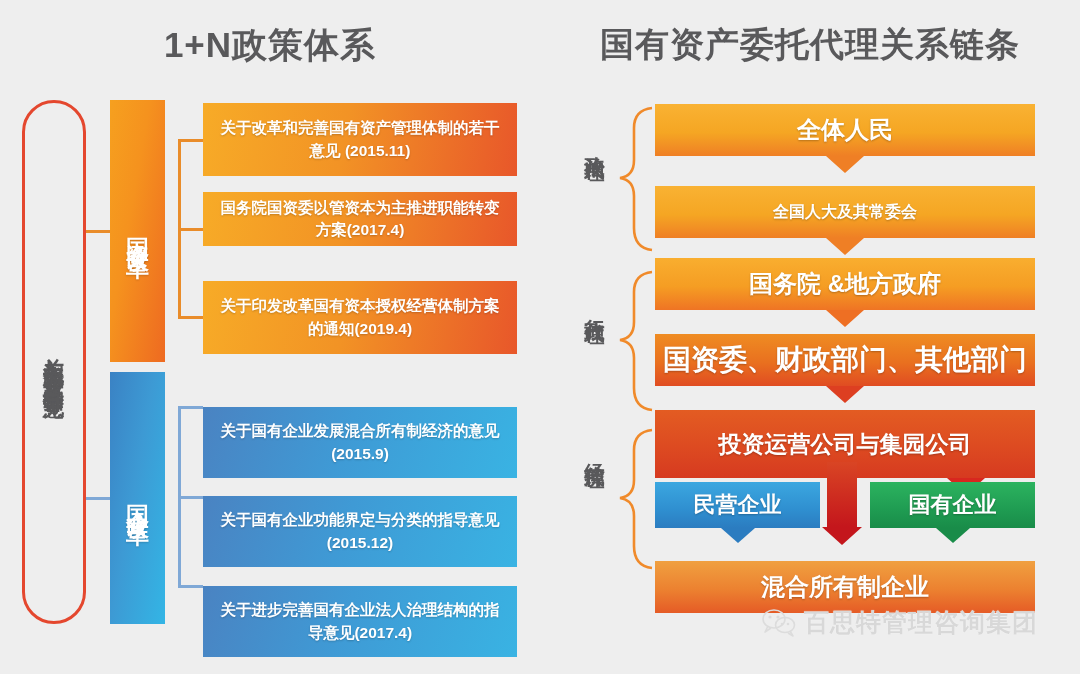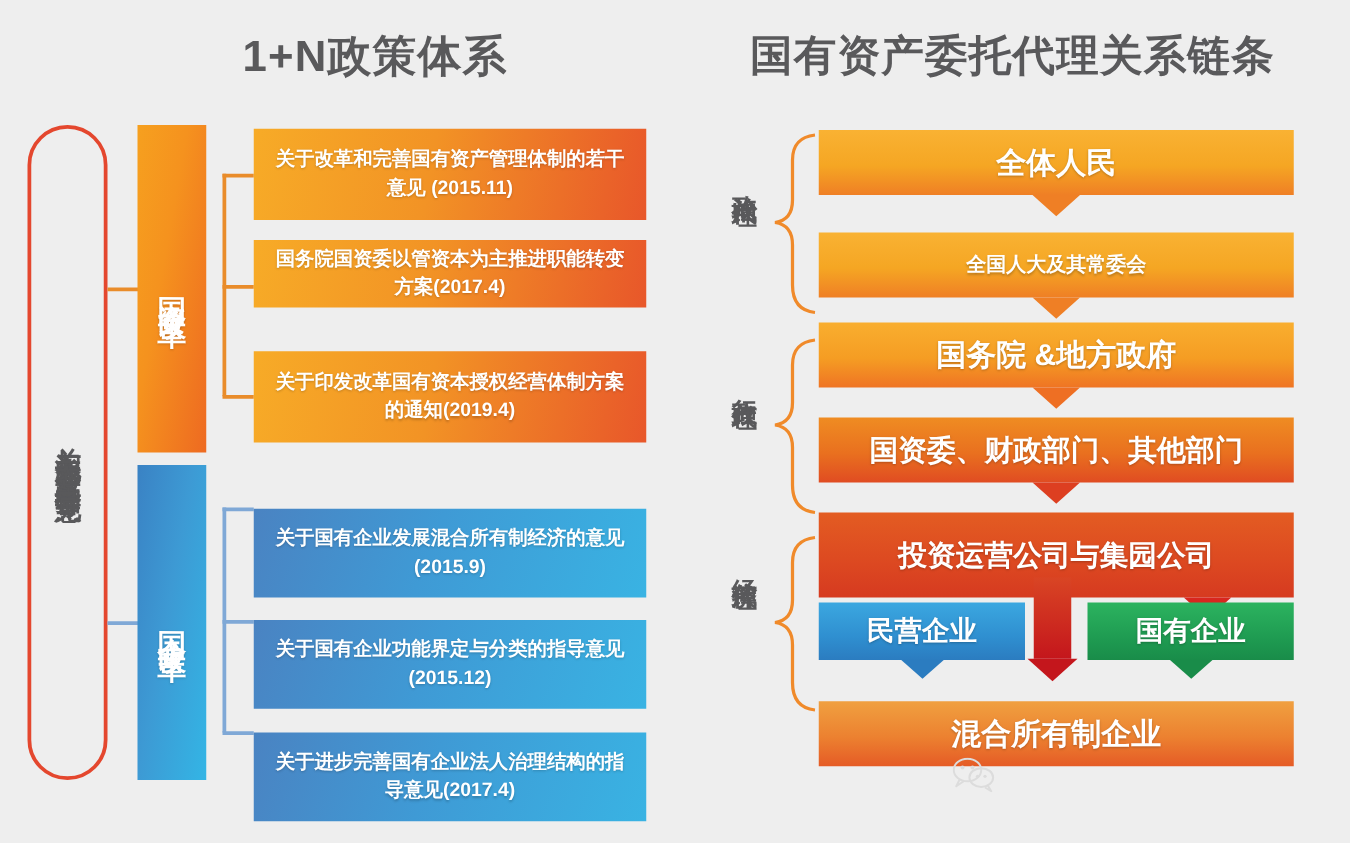--- a/index.html
+++ b/index.html
@@ -17,21 +17,21 @@
   .panel-title{
     position:absolute;
     width:100%;
     text-align:center;
     color:#59595b;
     font-weight:bold;
     font-size:35px;
     letter-spacing:1px;
     white-space:nowrap;
   }
-  #left-panel .panel-title{top:22px;padding-left:30px;}
+  #left-panel .panel-title{top:22px;}
   #right-panel .panel-title{top:22px;font-size:34px;}
 
   
   .capsule{
     position:absolute;
     left:22px;top:100px;
     width:64px;height:524px;
     border:3px solid #e4472e;
     border-radius:34px;
     box-sizing:border-box;
@@ -210,21 +210,21 @@
 <div class="chainbox" style="top:186px;height:52px;font-size:16px;background:linear-gradient(180deg,#f9b233 0%,#f5a623 55%,#ef7f25 100%);">
   <span>全国人大及其常委会</span>
   <span class="arrow" style="border-top:17px solid #ef7f25;"></span>
 </div>
 
 <div class="chainbox" style="top:258px;height:52px;font-size:24px;background:linear-gradient(180deg,#f9ae2f 0%,#f59d23 55%,#ef7424 100%);">
   <span>国务院 &amp;地方政府</span>
   <span class="arrow" style="border-top:17px solid #ee6f23;"></span>
 </div>
 
-<div class="chainbox" style="top:334px;height:52px;font-size:23px;background:linear-gradient(180deg,#ef8c22 0%,#e9701f 55%,#e04c22 100%);">
+<div class="chainbox" style="top:334px;height:52px;font-size:28px;background:linear-gradient(180deg,#ef8c22 0%,#e9701f 55%,#e04c22 100%);">
   <span>国资委、财政部门、其他部门</span>
   <span class="arrow" style="border-top:17px solid #dd3f21;"></span>
 </div>
 
 <div class="chainbox" style="top:410px;height:68px;font-size:23px;background:linear-gradient(180deg,#e35c22 0%,#dd4a21 55%,#d63a20 100%);">
   <span>投资运营公司与集园公司</span>
   <span class="arrow" style="border-top:17px solid #d8271f;left:auto;right:50px;margin-left:0;"></span>
 </div>
 
 <div style="position:absolute;left:827px;top:462px;width:30px;height:65px;background:linear-gradient(180deg,#d94524 0%,#c4161c 100%);"></div>
@@ -248,13 +248,14 @@
   <svg width="34" height="28" viewBox="0 0 34 28">
     <ellipse cx="12" cy="10" rx="11" ry="9" fill="none" stroke="#dcdcdc" stroke-width="1.6"></ellipse>
     <path d="M6,17 L3,23 L9,19" fill="none" stroke="#dcdcdc" stroke-width="1.6" stroke-linejoin="round"></path>
     <circle cx="8" cy="8" r="1.6" fill="#dcdcdc"></circle>
     <circle cx="16" cy="8" r="1.6" fill="#dcdcdc"></circle>
     <ellipse cx="23" cy="16" rx="9.5" ry="7.5" fill="none" stroke="#dcdcdc" stroke-width="1.6"></ellipse>
     <path d="M28,22 L31,27 L26,24" fill="none" stroke="#dcdcdc" stroke-width="1.6" stroke-linejoin="round"></path>
     <circle cx="20" cy="15" r="1.3" fill="#dcdcdc"></circle>
     <circle cx="26" cy="15" r="1.3" fill="#dcdcdc"></circle>
   </svg>
+  <span>百思特管理咨询集团</span>
 </div>
 
 </body></html>

